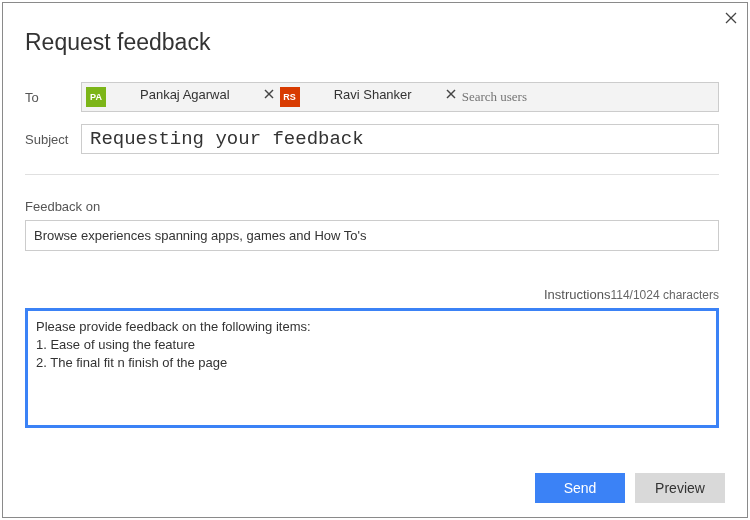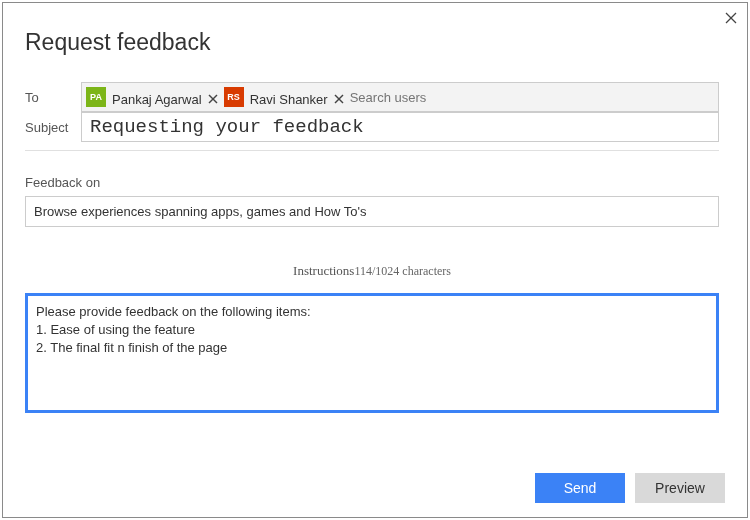--- a/index.html
+++ b/index.html
@@ -33,42 +33,44 @@
     .title {
       font-size: 23px;
       font-weight: 300;
       color: #333;
       margin-top: 20px;
       margin-bottom: 26px;
     }
     .row {
       display: flex;
       align-items: center;
+      margin-bottom: 12px;
     }
     .row-label {
       width: 56px;
       font-size: 13px;
       color: #555;
       flex-shrink: 0;
     }
     .to-input {
       flex: 1;
       border: 1px solid #ccc;
       background: #f3f3f3;
       display: flex;
       align-items: center;
       padding: 2px 4px;
       height: 30px;
     }
     .chip {
       display: flex;
-      align-items: flex-end;
+      align-items: flex-start;
       margin-right: 6px;
       font-size: 13px;
       color: #333;
+      gap: 28px;
     }
     .chip-avatar {
       width: 20px;
       height: 20px;
       display: flex;
       align-items: center;
       justify-content: center;
       font-size: 9px;
       color: #fff;
       margin-right: 6px;
@@ -81,20 +83,21 @@
       cursor: pointer;
       font-weight: bold;
     }
     .search-placeholder {
       flex: 1;
       border: none;
       background: transparent;
       font-size: 13px;
       color: #888;
       outline: none;
+      font-family: Liberation Serif, serif;
     }
     .subject-input {
       flex: 1;
       border: 1px solid #ccc;
       padding: 6px 8px;
       font-size: 19px;
       height: 30px;
       color: #333;
       outline: none;
       font-family: Liberation Mono, monospace;
@@ -114,24 +117,23 @@
       border: 1px solid #ccc;
       padding: 7px 8px;
       font-size: 13px;
       color: #333;
       margin-bottom: 36px;
       outline: none;
       font-family: inherit;
     }
     .instr-header {
       display: flex;
-      justify-content: center;
+      justify-content: flex-end;
       align-items: baseline;
-      margin-bottom: 14px;
-      font-family: Liberation Serif, serif;
+      margin-bottom: 6px;
     }
     .char-count {
       font-size: 12px;
       color: #666;
     }
     .instructions {
       width: 100%;
       height: 120px;
       border: 3px solid #3b82f6;
       padding: 7px 8px;

